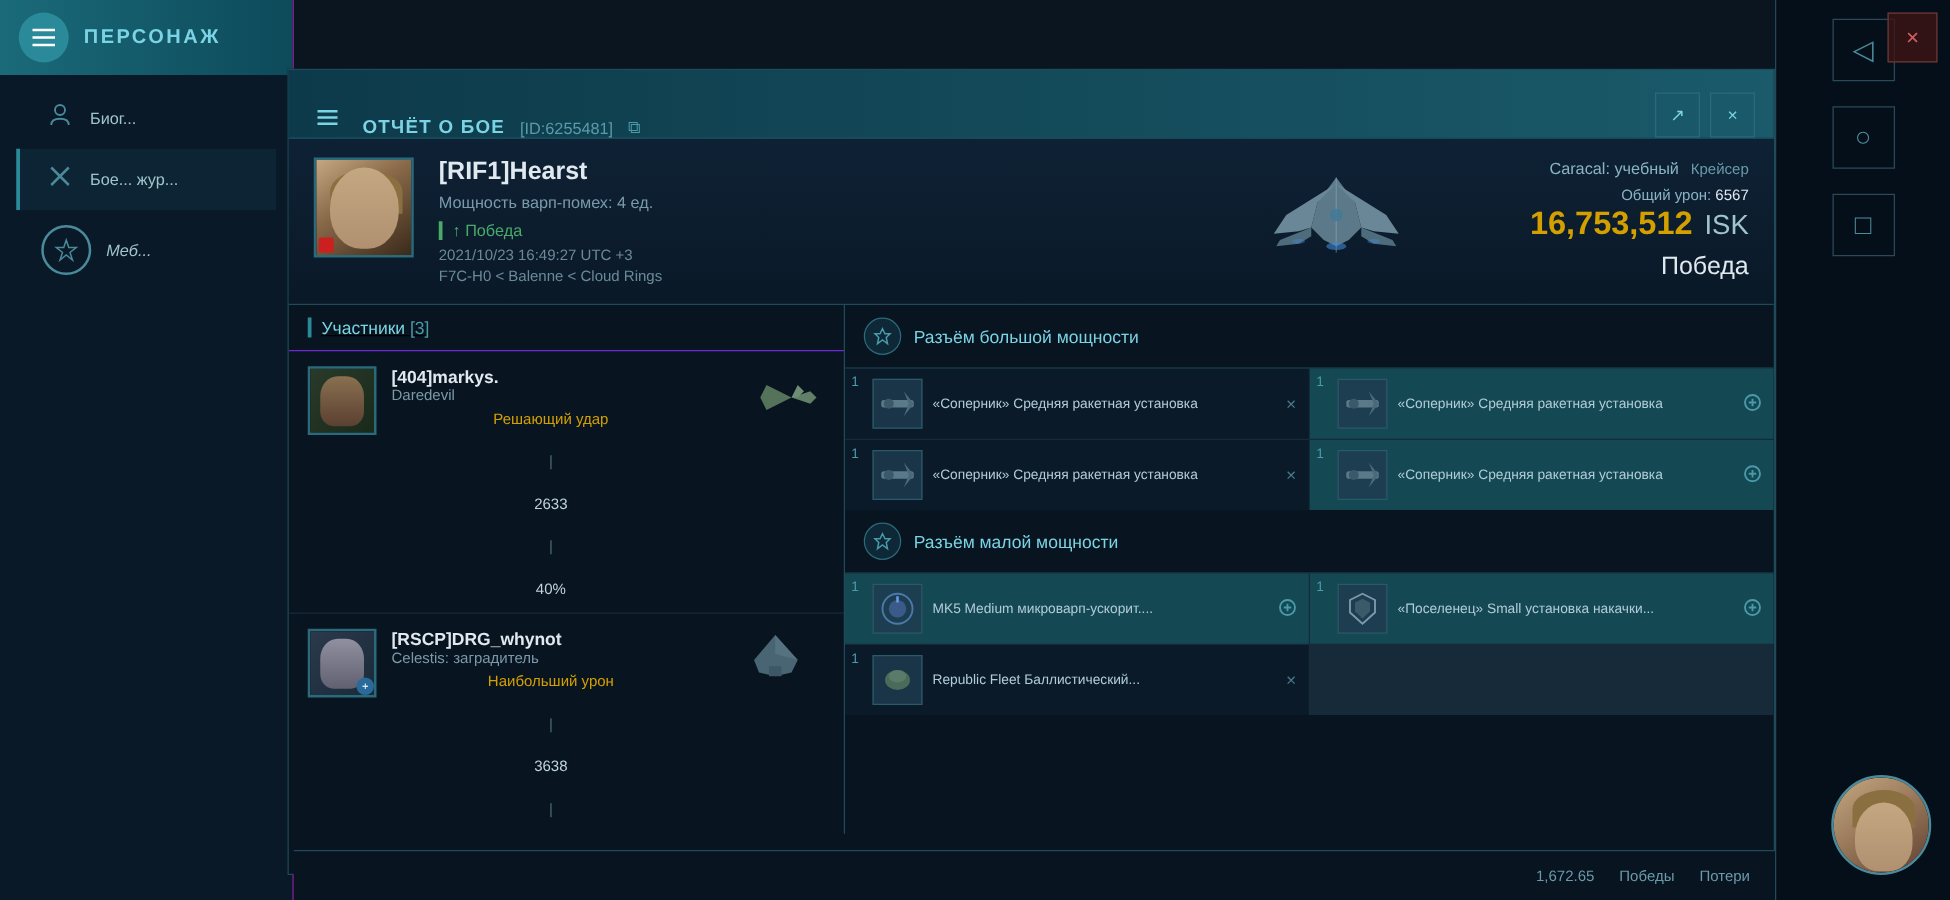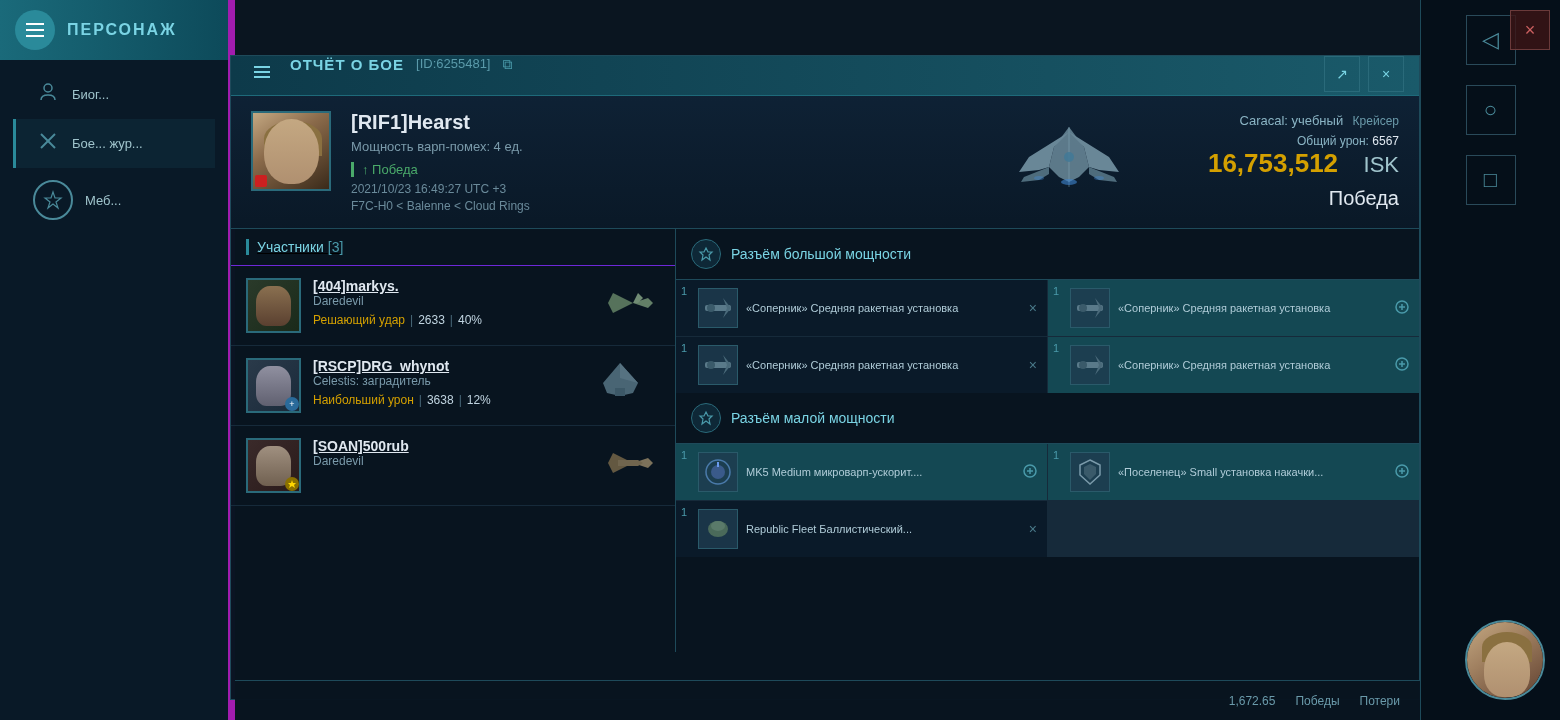--- a/index.html
+++ b/index.html
@@ -13,21 +13,21 @@
     }
 
     
     .sidebar {
       position: absolute;
       left: 0;
       top: 0;
       width: 235px;
       height: 100%;
       background: rgba(10, 25, 40, 0.95);
-      border-right: 7px solid #a21caf;
+      border-right: 1px solid #a21caf;
       z-index: 5;
     }
 
     .sidebar-header {
       background: linear-gradient(90deg, #1a6a7a, #0d4a5a);
       height: 60px;
       display: flex;
       align-items: center;
       padding: 0 15px;
       gap: 12px;
@@ -90,20 +90,21 @@
     .sidebar-item-label {
       color: #a0c4cc;
       font-size: 13px;
     }
 
     .medal-section {
       display: flex;
       align-items: center;
       gap: 12px;
       padding: 12px 20px;
+      font-style: italic;
     }
 
     .medal-icon {
       width: 40px;
       height: 40px;
       border: 2px solid #4a8a9a;
       border-radius: 50%;
       display: flex;
       align-items: center;
       justify-content: center;
@@ -118,23 +119,23 @@
       top: 55px;
       right: 140px;
       bottom: 20px;
       background: rgba(8, 20, 32, 0.98);
       border: 1px solid #1e4a5a;
       z-index: 10;
     }
 
     .modal-header {
       background: linear-gradient(90deg, #0d3a4a, #1a5a6a);
-      height: 40px;
-      display: flex;
-      align-items: flex-start;
+      height: 55px;
+      display: flex;
+      align-items: flex-end;
       padding: 0 15px;
       gap: 12px;
       border-bottom: 1px solid #1e6a7a;
     }
 
     .modal-hamburger {
       width: 32px;
       height: 32px;
       display: flex;
       flex-direction: column;
@@ -321,21 +322,21 @@
     .isk-value {
       color: #d4a000;
       font-size: 26px;
       font-weight: bold;
       margin-top: 12px;
     }
 
     .isk-unit {
       color: #a0c4cc;
       font-size: 22px;
-      margin-left: 21px;
+      margin-left: 5px;
     }
 
     .victory-text {
       color: #e0e8f0;
       font-size: 20px;
       margin-top: 8px;
     }
 
     
     .content-area {
@@ -387,34 +388,34 @@
     }
 
     .participant-info {
       flex: 1;
     }
 
     .participant-name {
       color: #e0e8f0;
       font-size: 14px;
       font-weight: bold;
-      text-decoration: underline;
     }
 
     .participant-ship {
       color: #7a9aaa;
       font-size: 12px;
       margin-bottom: 5px;
     }
 
     .participant-stats {
       display: flex;
       align-items: center;
-      gap: 5px;
+      gap: 20px;
       font-size: 12px;
+      flex-direction: column;
     }
 
     .stat-role {
       color: #d4a000;
     }
 
     .stat-separator {
       color: #4a6a7a;
     }
 

